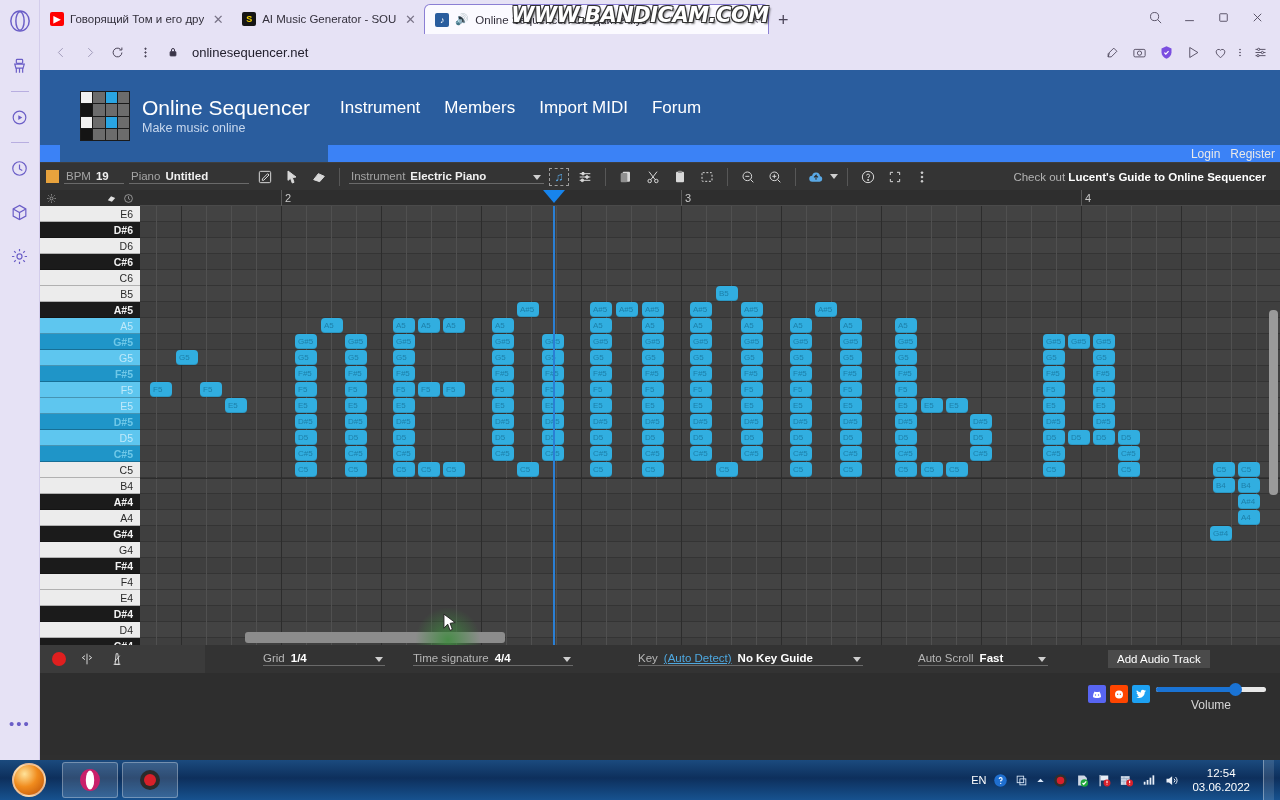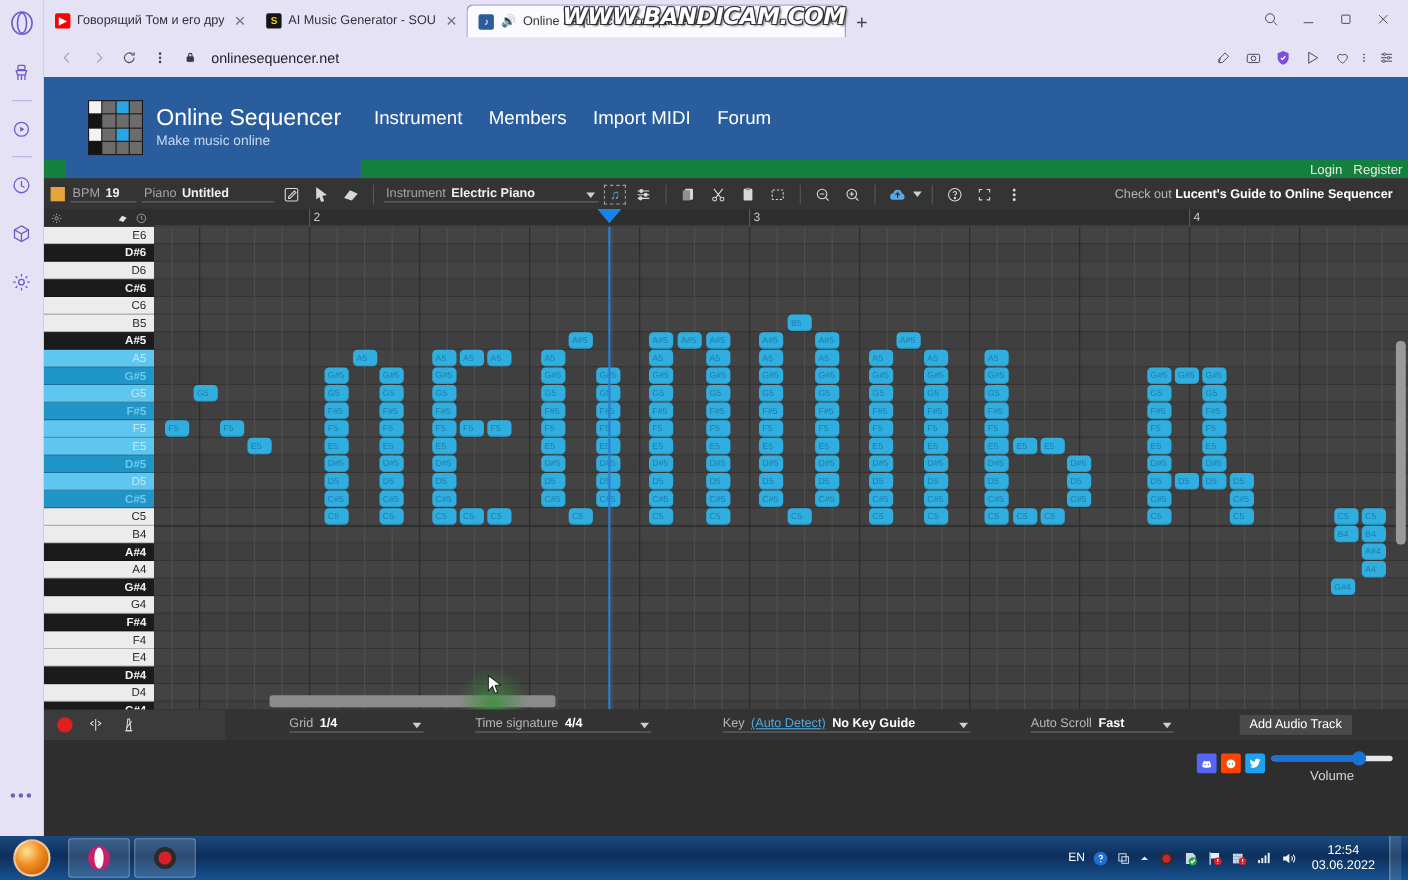--- a/index.html
+++ b/index.html
@@ -90,21 +90,21 @@
     font-size: 21px; color: #ffffff; letter-spacing: -0.5px;
     text-shadow: 1px 1px 0 #333, -1px -1px 0 #333, 1px -1px 0 #333, -1px 1px 0 #333,
                  2px 2px 2px rgba(0,0,0,.5);
     pointer-events: none;
   }
 
   
   .page { position: absolute; left: 40px; top: 70px; width: 1240px; height: 690px;
     background: #2f2f2f; overflow: hidden; }
 
-  .os-header { height: 92px; background: #15803d; position: relative; }
+  .os-header { height: 92px; background: #3b82f6; position: relative; }
   .os-header-blue { position: absolute; left: 0; top: 0; width: 1240px; height: 75px;
     background: #2a5d9e; }
   .brand-box { position: absolute; left: 20px; top: 0; width: 268px; height: 92px;
     background: #2a5d9e; display: flex; align-items: center; gap: 12px; padding-left: 20px; }
   .logo-grid { width: 50px; height: 50px; display: grid;
     grid-template-columns: repeat(4, 1fr); grid-template-rows: repeat(4, 1fr);
     gap: 1px; background: #1a1a1a; padding: 1px; }
   .logo-cell { background: #6c6c6c; }
   .logo-cell.w { background: #f2f2f2; }
   .logo-cell.b { background: #141414; }
@@ -902,21 +902,21 @@
               <path d="M7 20h10"></path>
               <path d="M16 7l-7 9"></path>
             </svg>
           </div>
       </div>
       <div class="bfld" style="width:122px;margin-left:58px">
         <span class="lbl">Grid</span>
         <span class="val">1/4</span>
         <span class="caret"></span>
       </div>
-      <div class="bfld" style="width:160px;margin-left:47px">
+      <div class="bfld" style="width:160px;margin-left:28px">
         <span class="lbl">Time signature</span>
         <span class="val">4/4</span>
         <span class="caret"></span>
       </div>
       <div class="bfld" style="width:225px;margin-left:65px">
         <span class="lbl">Key</span>
         <span class="link">(Auto Detect)</span>
         <span class="val">No Key Guide</span>
         <span class="caret"></span>
       </div>

